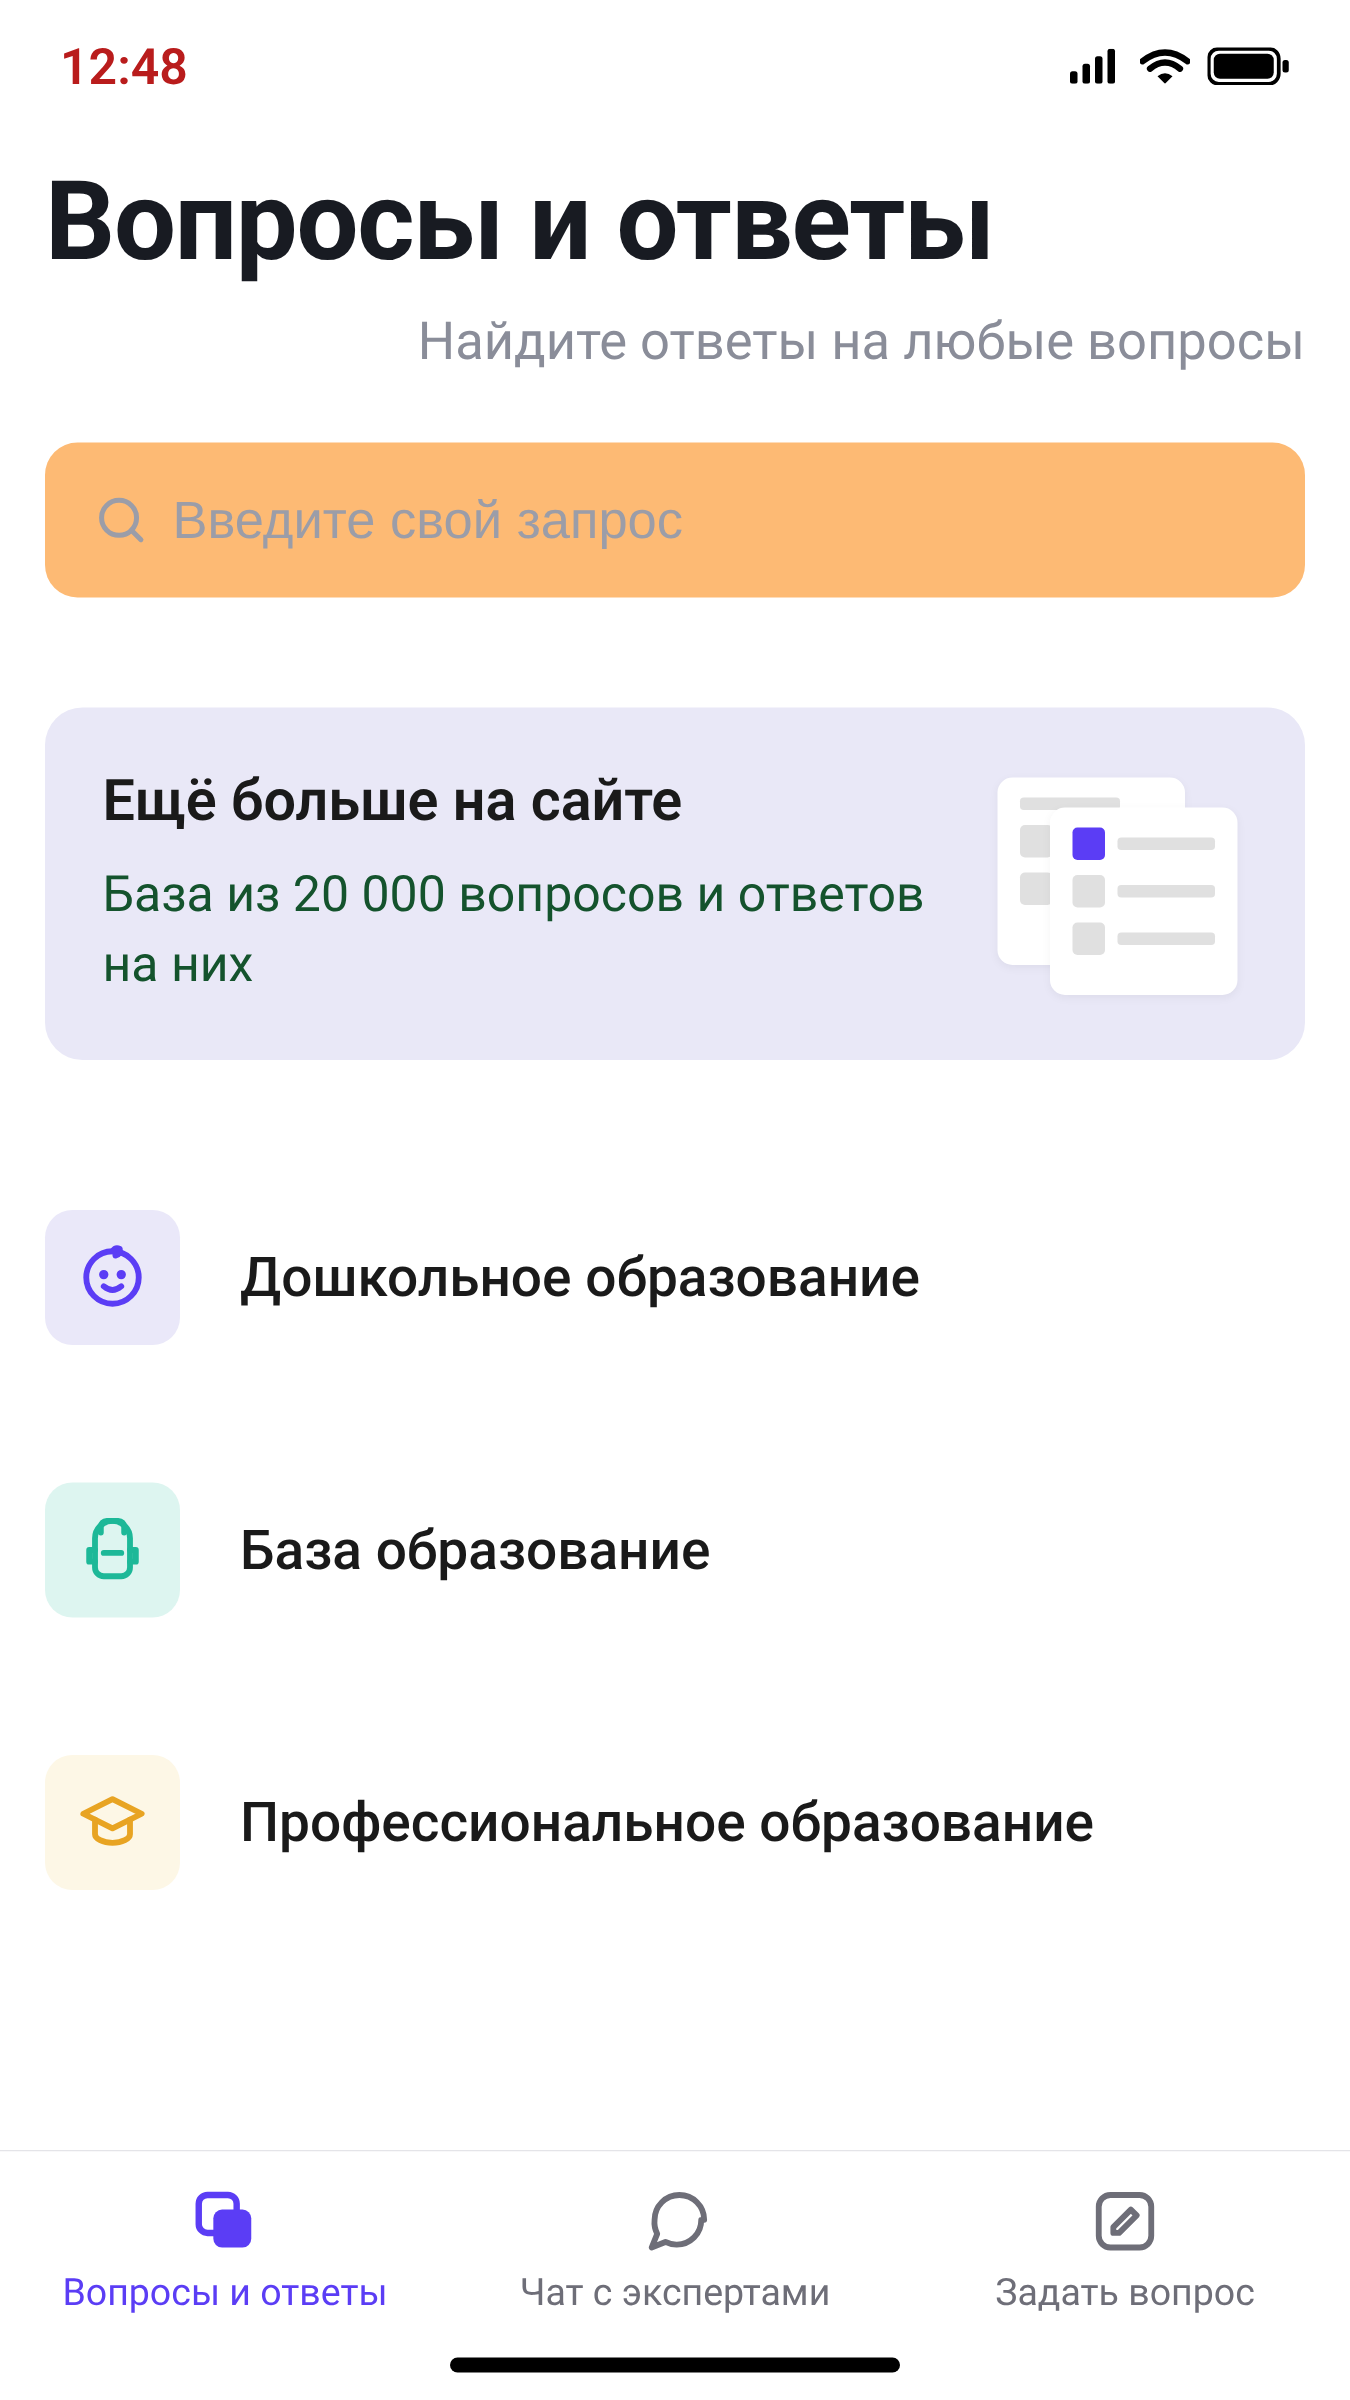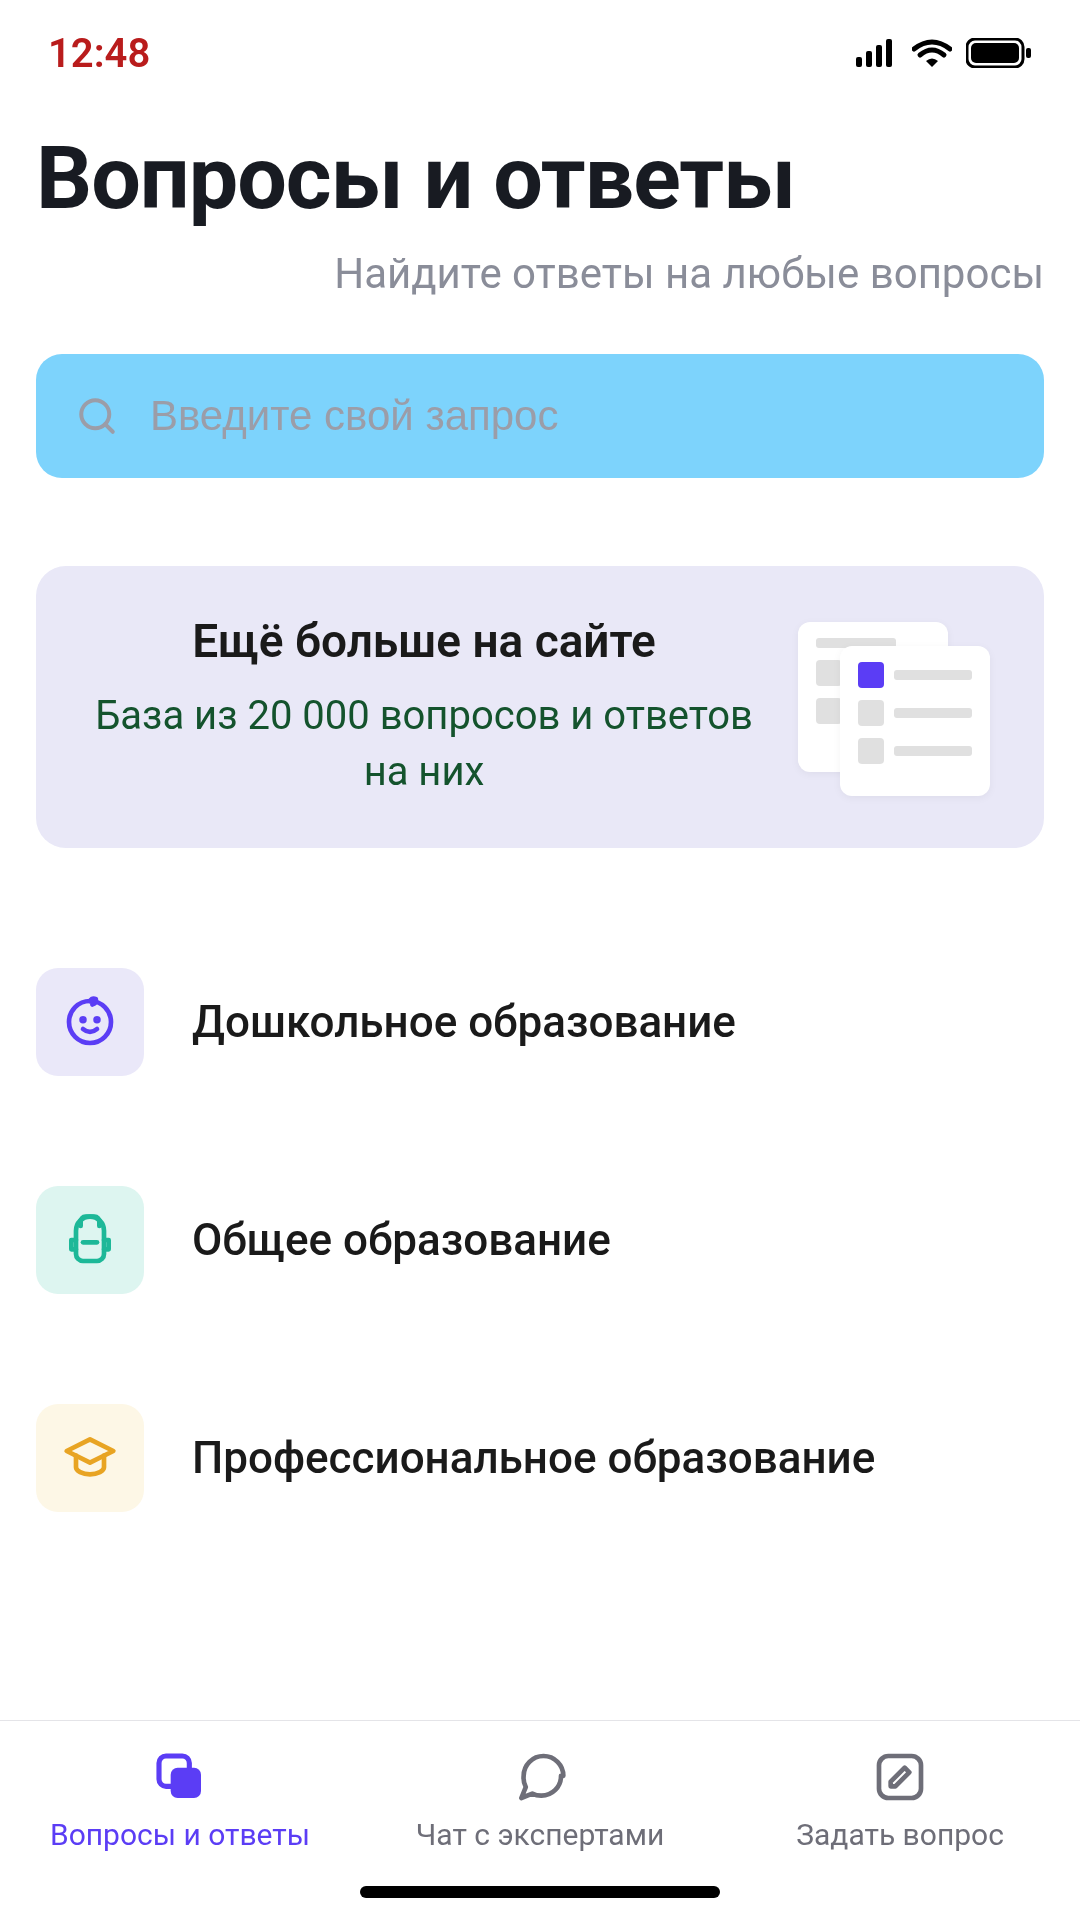--- a/index.html
+++ b/index.html
@@ -41,25 +41,25 @@
     .page-subtitle {
       font-size: 42px;
       font-weight: 400;
       color: #8a8d99;
       margin-top: 20px;
       text-align: right;
     }
     .search-box {
       display: flex;
       align-items: center;
-      background: #7dd3fc;
+      background: #fdba74;
       border-radius: 26px;
       padding: 38px 40px;
       margin-top: 56px;
-      gap: 32px;
+      gap: 20px;
     }
     .search-input {
       border: none;
       background: transparent;
       font-size: 42px;
       color: #1a1a1a;
       flex: 1;
       outline: none;
     }
     .search-input::placeholder {
@@ -67,21 +67,21 @@
     }
     .promo-card {
       display: flex;
       justify-content: space-between;
       align-items: center;
       background: #e9e8f7;
       border-radius: 30px;
       padding: 48px 46px;
       margin-top: 88px;
     }
-    .promo-text { flex: 1; padding-right: 32px; text-align: center; }
+    .promo-text { flex: 1; padding-right: 32px; }
     .promo-title {
       font-size: 46px;
       font-weight: 600;
       color: #1a1a1a;
     }
     .promo-desc {
       font-size: 40px;
       font-weight: 400;
       color: #14532d;
       margin-top: 20px;
@@ -250,21 +250,21 @@
 
     <div class="category-item">
       <div class="cat-icon-box teal">
         <svg width="56" height="56" viewBox="0 0 24 24" fill="none" stroke="#1db898" stroke-width="2" stroke-linecap="round" stroke-linejoin="round">
             <path d="M8 6 V4 a2 2 0 0 1 2-2 h4 a2 2 0 0 1 2 2 V6"></path>
             <path d="M6 8 a6 6 0 0 1 12 0 v10 a3 3 0 0 1-3 3 H9 a3 3 0 0 1-3-3 Z"></path>
             <path d="M9 13 h6"></path>
             <path d="M6 12 H4 v4 h2 M18 12 h2 v4 h-2"></path>
           </svg>
       </div>
-      <div class="category-label">Общее образование</div>
+      <div class="category-label">База образование</div>
     </div>
 
     <div class="category-item">
       <div class="cat-icon-box yellow">
         <svg width="56" height="56" viewBox="0 0 24 24" fill="none" stroke="#e8a423" stroke-width="2" stroke-linecap="round" stroke-linejoin="round">
             <path d="M2 9 L12 4 L22 9 L12 14 Z"></path>
             <path d="M6 11 v5 c0 1.5 2.7 3 6 3 s6-1.5 6-3 v-5"></path>
           </svg>
       </div>
       <div class="category-label">Профессиональное образование</div>

